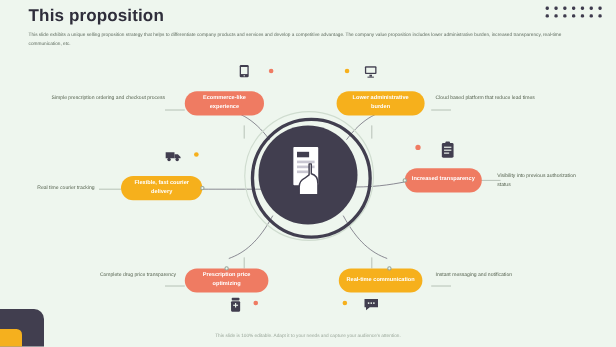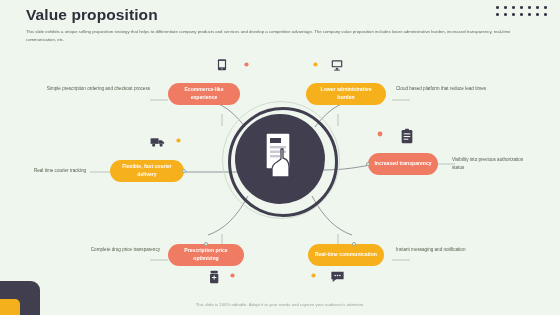--- a/index.html
+++ b/index.html
@@ -80,21 +80,21 @@
       <i></i>
       <i></i>
       <i></i>
       <i></i>
       <i></i>
       <i></i>
   </div>
   <div class="corner-dark"></div>
   <div class="corner-amber"></div>
 
-  <div class="title">Value proposition</div>
+  <div class="title">This proposition</div>
   <div class="subtitle">This slide exhibits a unique selling proposition strategy that helps to differentiate company products and services and develop a competitive advantage. The company value proposition includes lower administrative burden, increased transparency, real-time communication, etc.</div>
 
   <div class="diagram">
 
     <svg class="links" viewBox="0 0 560 240">
 
       <path d="M245,75 C230,55 215,48 200,48" fill="none" stroke="#6c6a78" stroke-width="0.7"></path>
       <path d="M315,75 C330,55 345,48 360,48" fill="none" stroke="#6c6a78" stroke-width="0.7"></path>
       <path d="M238,120 C215,120 200,120 183,120" fill="none" stroke="#6c6a78" stroke-width="0.7"></path>
       <path d="M322,118 C345,118 360,115 375,112" fill="none" stroke="#6c6a78" stroke-width="0.7"></path>

